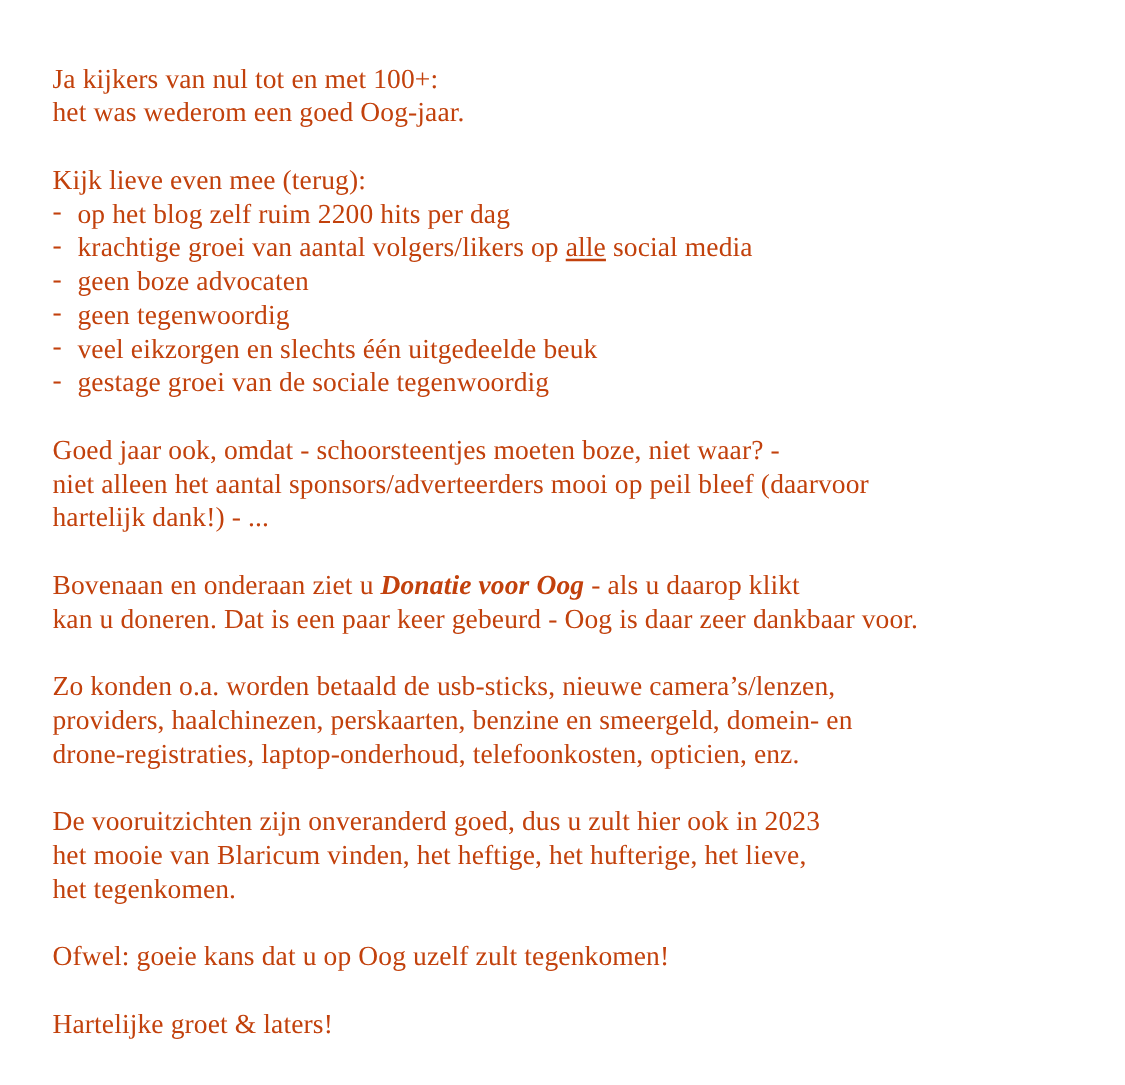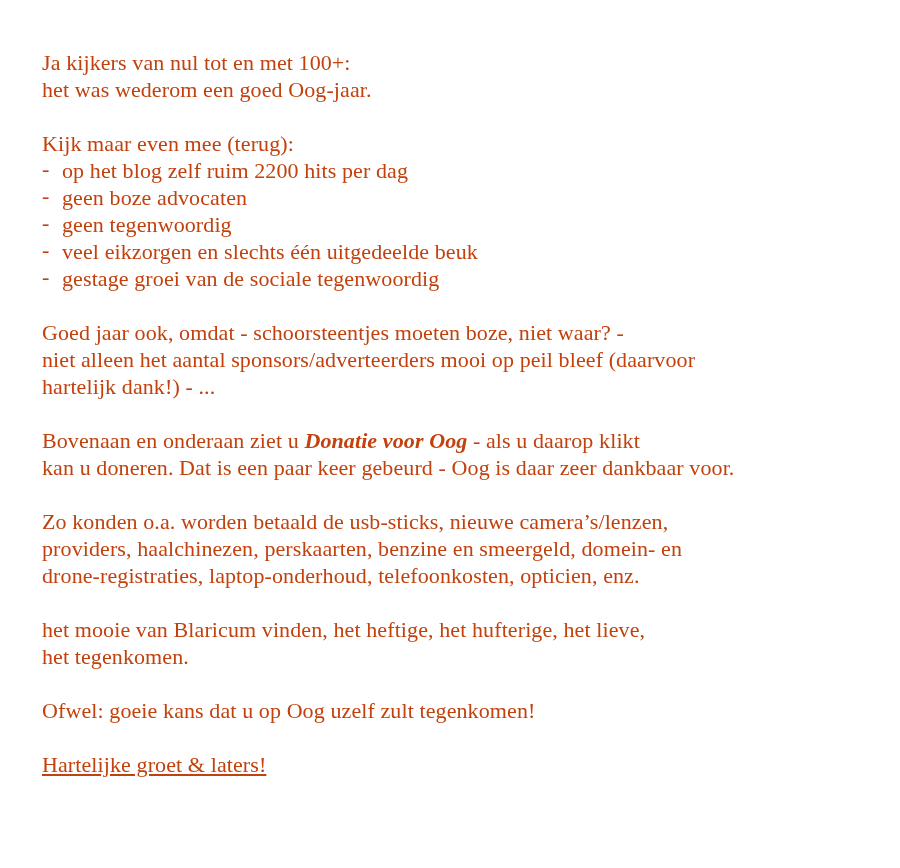--- a/index.html
+++ b/index.html
@@ -22,21 +22,20 @@
     line-height: 27px;
     color: #c2410c;
     letter-spacing: 0.1px;
     margin-top: 40px;
   }
   .para {
     margin: 0 0 27px 0;
   }
   .para:last-child {
     margin-bottom: 0;
-    text-decoration: underline;
   }
   .line {
     white-space: nowrap;
     min-height: 27px;
   }
   .dash {
     display: inline-block;
     width: 20px;
     position: relative;
     top: -2px;
@@ -53,22 +52,23 @@
 <body>
 
 <div class="doc">
 
   <div class="para">
     <div class="line">Ja kijkers van nul tot en met 100+:</div>
     <div class="line">het was wederom een goed Oog-jaar.</div>
   </div>
 
   <div class="para">
-    <div class="line">Kijk maar even mee (terug):</div>
+    <div class="line">Kijk lieve even mee (terug):</div>
     <div class="line"><span class="dash">-</span><span>op het blog zelf ruim 2200 hits per dag</span></div>
+    <div class="line"><span class="dash">-</span><span>krachtige groei van aantal volgers/likers op </span><span class="u">alle</span><span> social media</span></div>
     <div class="line"><span class="dash">-</span><span>geen boze advocaten</span></div>
     <div class="line"><span class="dash">-</span><span>geen tegenwoordig</span></div>
     <div class="line"><span class="dash">-</span><span>veel eikzorgen en slechts één uitgedeelde beuk</span></div>
     <div class="line"><span class="dash">-</span><span>gestage groei van de sociale tegenwoordig</span></div>
   </div>
 
   <div class="para">
     <div class="line">Goed jaar ook, omdat - schoorsteentjes moeten boze, niet waar? -</div>
     <div class="line">niet alleen het aantal sponsors/adverteerders mooi op peil bleef (daarvoor</div>
     <div class="line">hartelijk dank!) - ...</div>
@@ -80,20 +80,21 @@
     <div class="line">kan u doneren. Dat is een paar keer gebeurd - Oog is daar zeer dankbaar voor.</div>
   </div>
 
   <div class="para">
     <div class="line">Zo konden o.a. worden betaald de usb-sticks, nieuwe camera’s/lenzen,</div>
     <div class="line">providers, haalchinezen, perskaarten, benzine en smeergeld, domein- en</div>
     <div class="line">drone-registraties, laptop-onderhoud, telefoonkosten, opticien, enz.</div>
   </div>
 
   <div class="para">
+    <div class="line">De vooruitzichten zijn onveranderd goed, dus u zult hier ook in 2023</div>
     <div class="line">het mooie van Blaricum vinden, het heftige, het hufterige, het lieve,</div>
     <div class="line">het tegenkomen.</div>
   </div>
 
   <div class="para">
     <div class="line">Ofwel: goeie kans dat u op Oog uzelf zult tegenkomen!</div>
   </div>
 
   <div class="para">
     <div class="line">Hartelijke groet &amp; laters!</div>

